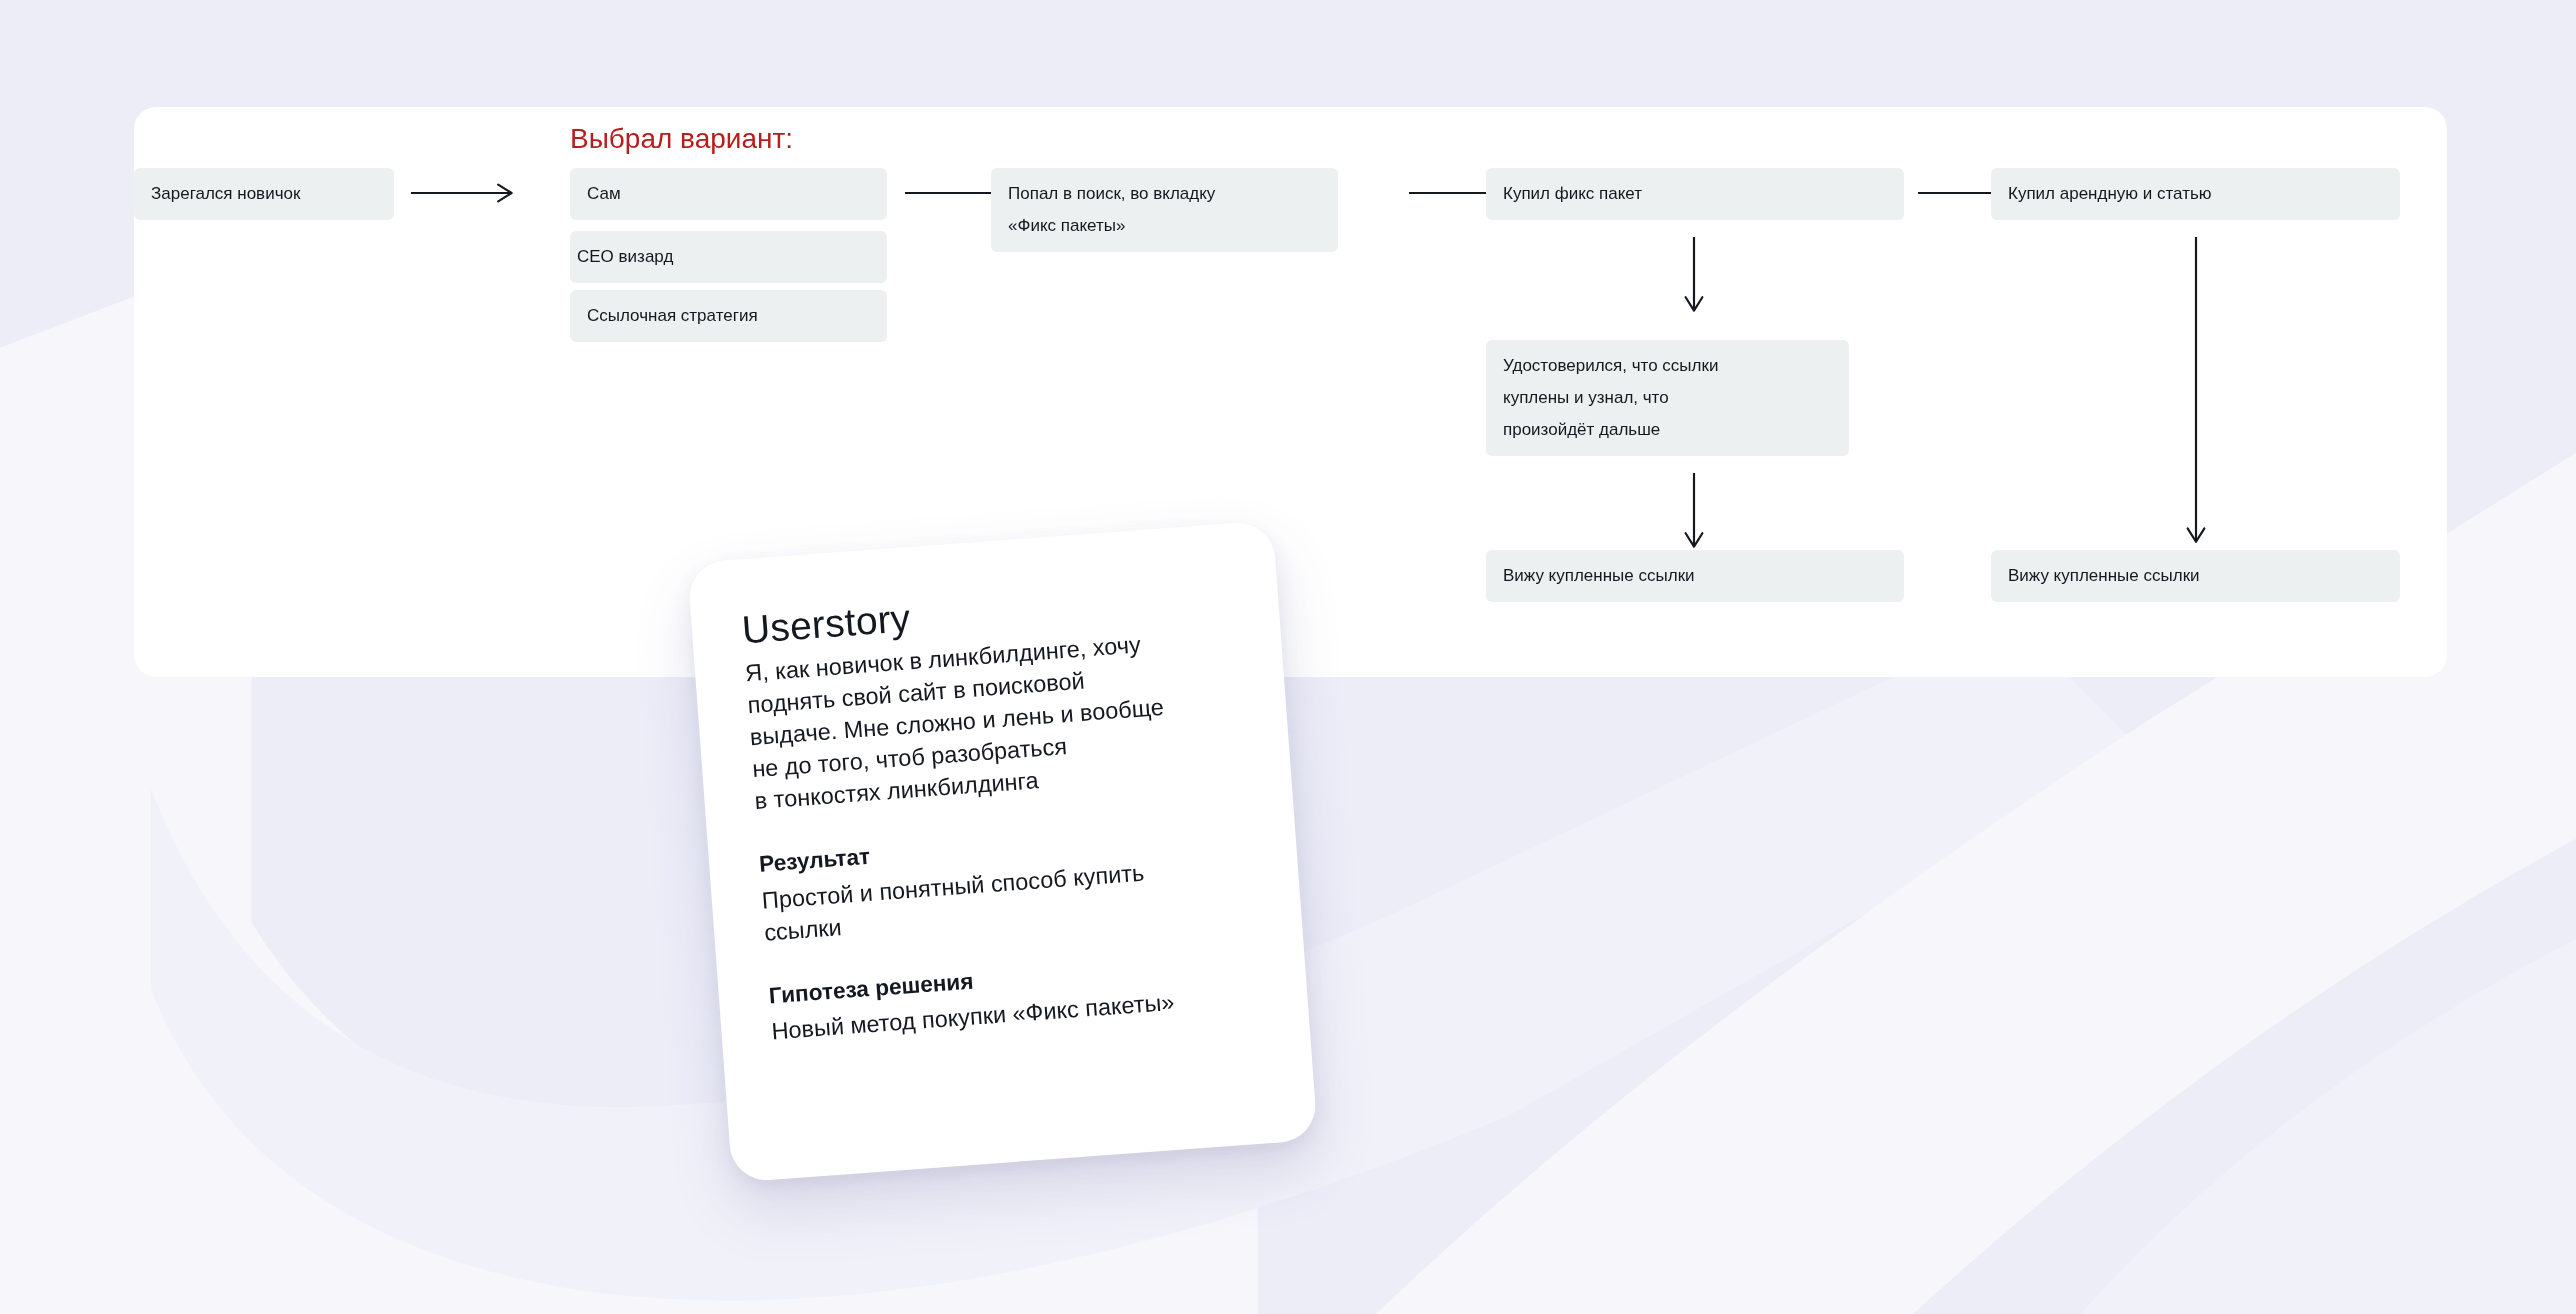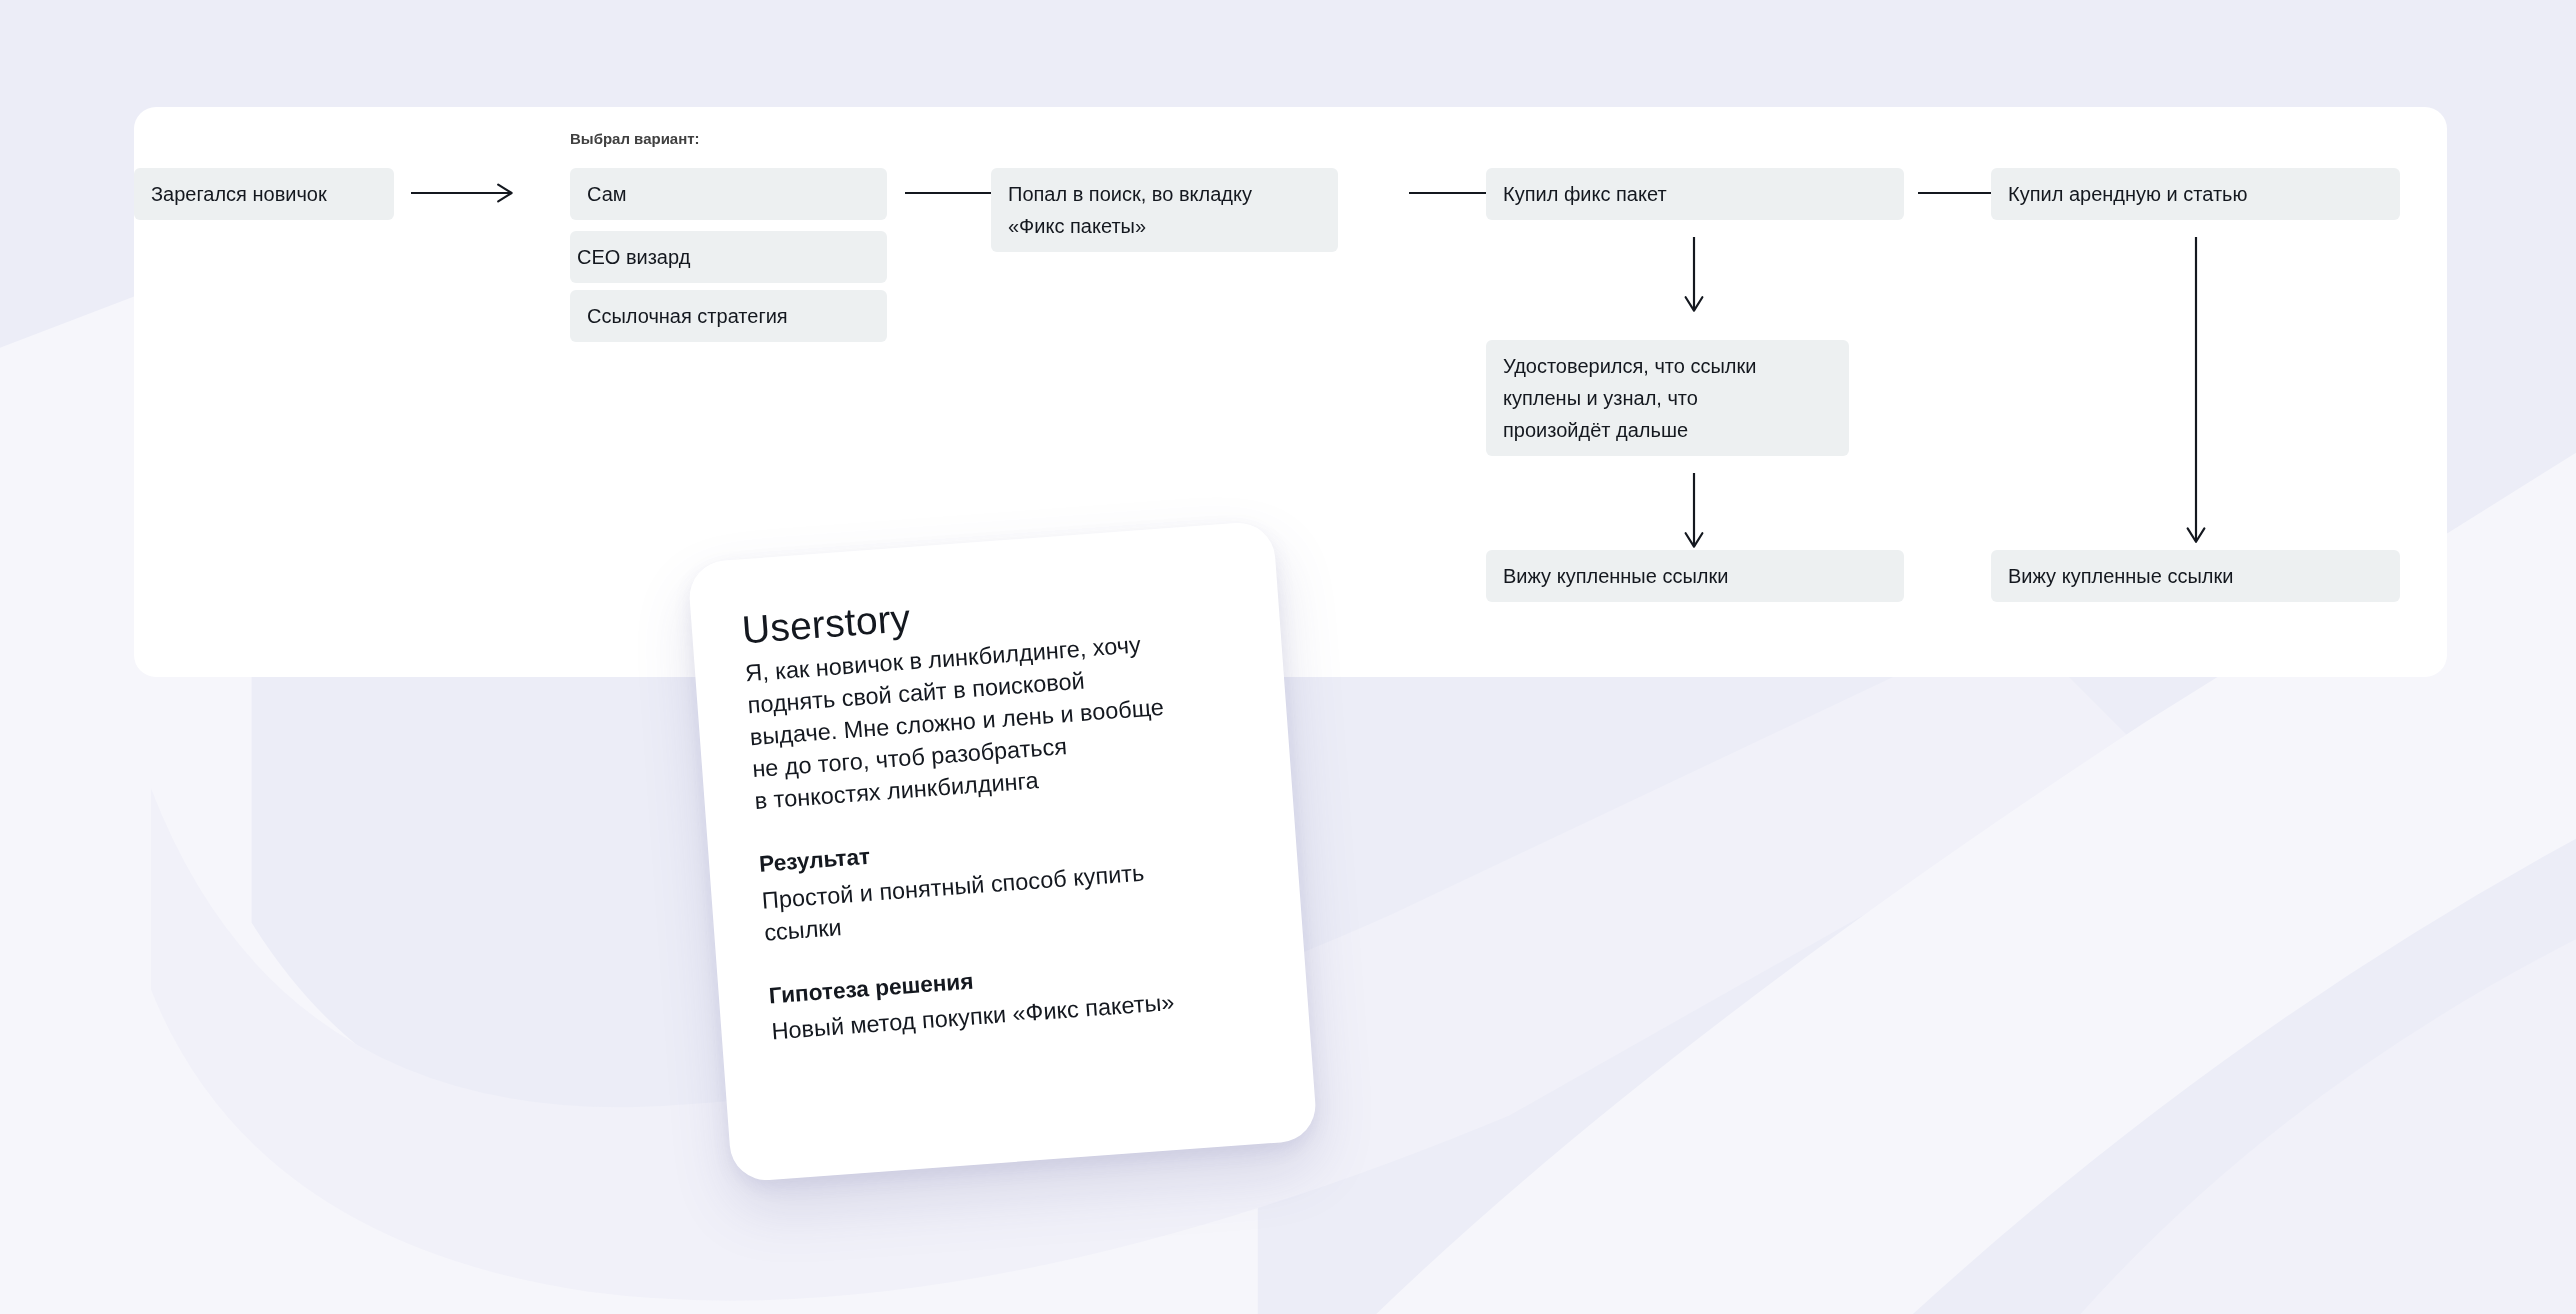--- a/index.html
+++ b/index.html
@@ -43,33 +43,33 @@
     width: 100%;
     height: 100%;
   }
 
   
   .chip {
     position: absolute;
     background: #edf0f1;
     border-radius: 5.9px;
     color: #14181f;
-    font-size: 20px;
+    font-size: 17px;
     line-height: 32px;
     padding: 10px 17px;
     box-sizing: border-box;
     white-space: pre-line;
   }
 
   .col-label {
     position: absolute;
-    font-size: 15px;
+    font-size: 28px;
     line-height: 27px;
-    font-weight: bold;
-    color: #404040;
+    font-weight: normal;
+    color: #b91c1c;
   }
 
   
   .arrow-h, .arrow-v {
     position: absolute;
     overflow: visible;
   }
 
   
   #userstory-card {

